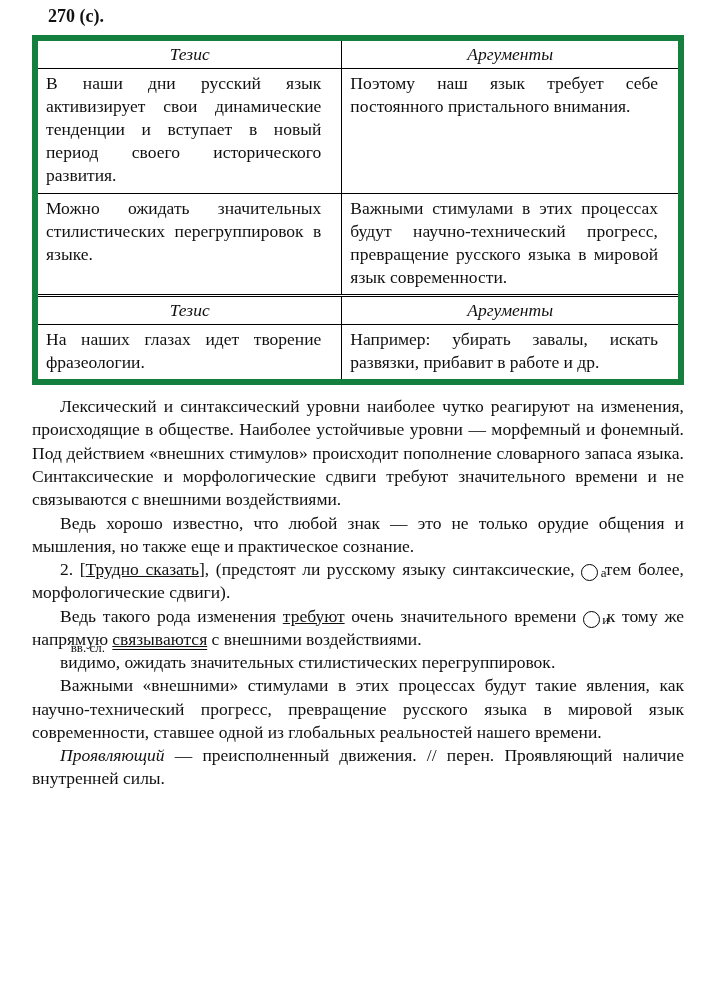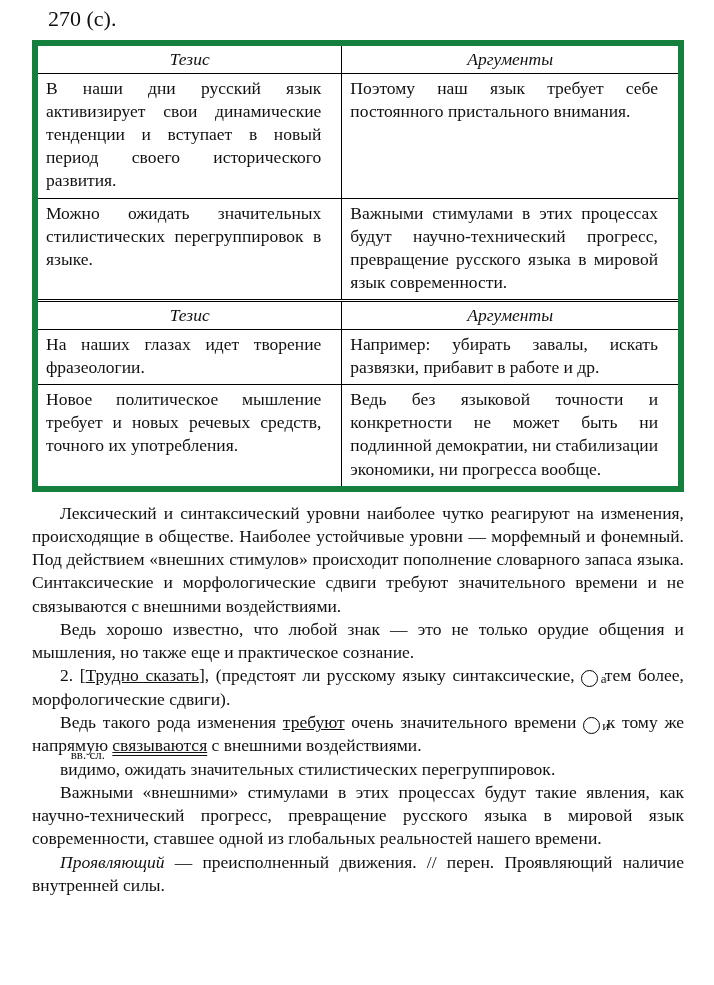--- a/index.html
+++ b/index.html
@@ -5,22 +5,22 @@
   * { box-sizing: border-box; margin: 0; padding: 0; }
   html, body { background: #ffffff; }
   body {
     width: 714px; height: 985px;
     font-family: "Liberation Serif", "DejaVu Serif", serif;
     color: #101010;
     overflow: hidden;
   }
   .page { padding: 6px 30px 10px 32px; }
   .title {
-    font-weight: normal;
-    font-size: 22px;
+    font-weight: bold;
+    font-size: 18px;
     padding-left: 16px;
     margin-bottom: 8px;
   }
   table.ta {
     border-collapse: collapse;
     width: 100%;
     border: 6px solid #15803d;
   }
   table.ta th, table.ta td {
     border: 1px solid #000;
@@ -98,24 +98,20 @@
           <td>Важными стимулами в этих процессах будут научно-технический прогресс, превращение русского языка в мировой язык современности.</td>
         </tr>
         <tr class="header section-divider">
           <th>Тезис</th>
           <th>Аргументы</th>
         </tr>
         <tr>
           <td>На наших глазах идет творение фразеологии.</td>
           <td>Например: убирать завалы, искать развязки, прибавит в работе и др.</td>
         </tr>
-        <tr>
-          <td>Новое политическое мышление требует и новых речевых средств, точного их употребления.</td>
-          <td>Ведь без языковой точности и конкретности не может быть ни подлинной демократии, ни стабилизации экономики, ни прогресса вообще.</td>
-        </tr>
       </tbody>
   </table>
 
   <div class="paragraphs" id="paragraphs">
       <p class="para"><span>Лексический и синтаксический уровни наиболее чутко реагируют на изменения, происходящие в обществе. Наиболее устойчивые уровни — морфемный и фонемный. Под действием «внешних стимулов» происходит пополнение словарного запаса языка. Синтаксические и морфологические сдвиги требуют значительного времени и не связываются с внешними воздействиями.</span></p>
       <p class="para"><span>Ведь хорошо известно, что любой знак — это не только орудие общения и мышления, но также еще и практическое сознание.</span></p>
       <p class="para"><span>2. [</span><span class="seg-underline">Трудно сказать</span><span>], (предстоят ли русскому языку синтаксические, </span><span class="circled-letter">а</span><span> тем более, морфологические сдвиги).</span></p>
       <p class="para"><span>Ведь такого рода изменения </span><span class="seg-underline">требуют</span><span> очень значительного времени </span><span class="circled-letter">и</span><span> к тому же напрямую </span><span class="seg-underline2">связываются</span><span> с внешними воздействиями.</span></p>
       <p class="para"><span class="annotated"><span class="annotation-label">вв. сл.</span><span>видимо</span></span><span>, ожидать значительных стилистических перегруппировок.</span></p>
       <p class="para"><span>Важными «внешними» стимулами в этих процессах будут такие явления, как научно-технический прогресс, превращение русского языка в мировой язык современности, ставшее одной из глобальных реальностей нашего времени.</span></p>

